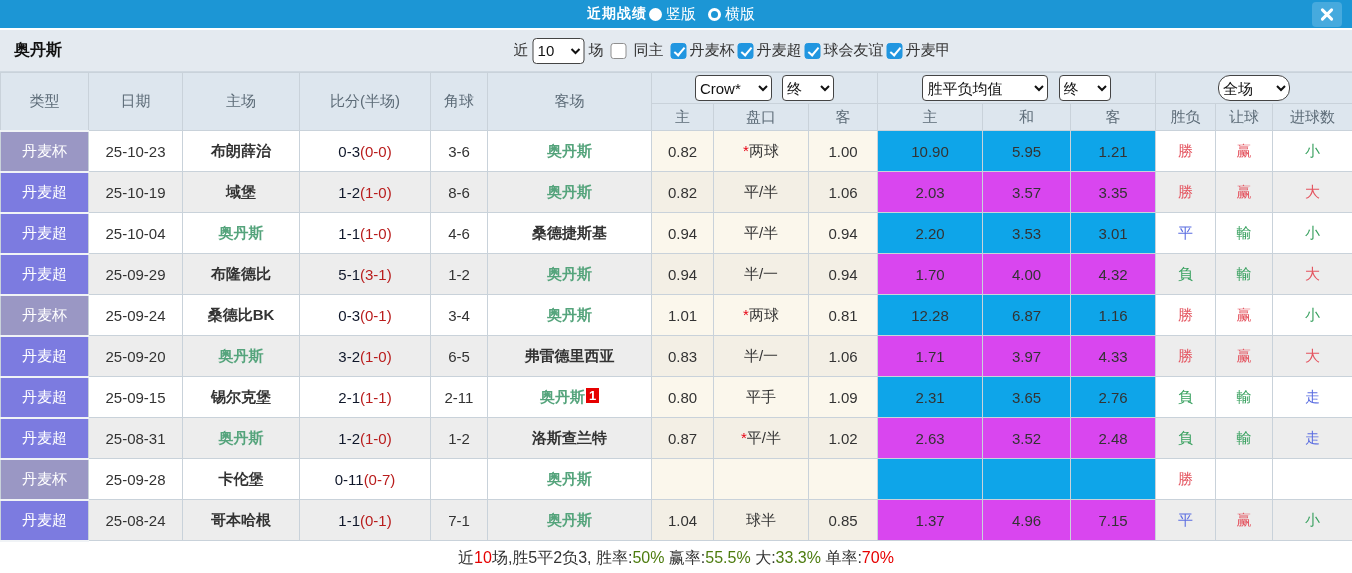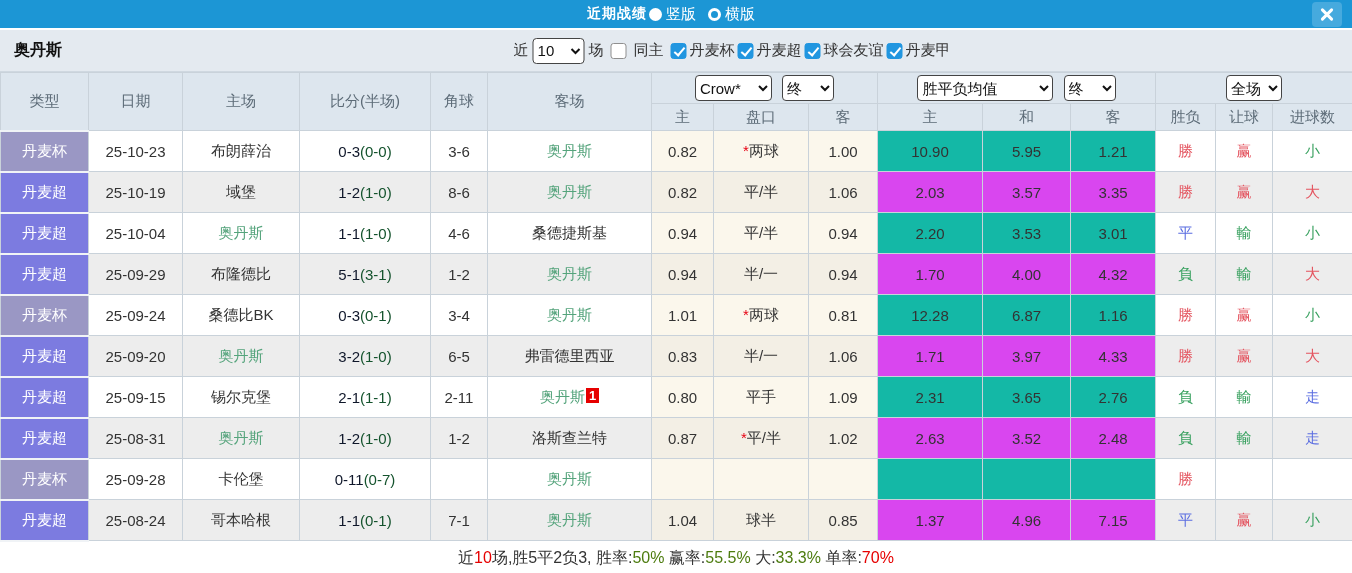--- a/index.html
+++ b/index.html
@@ -33,30 +33,30 @@
   th, td { border:1px solid #c9d2da; text-align:center; overflow:hidden; white-space:nowrap; }
   thead th { background:#dde6ee; color:#5c6b77; font-weight:normal; font-size:15px; }
   thead tr.dd-row th { height:31px; }
   thead tr.sub-row th { height:27px; }
   .ctrl-group select { margin:0 3px; }
   tbody td { height:41px; font-size:15px; color:#333; }
   tr.row-odd  td { background:#fff; }
   tr.row-even td { background:#ededed; }
   tr.row-odd  td.cream { background:#fbf7ec; }
   tr.row-even td.cream { background:#f3efe5; }
-  tr.row-odd  td.euro  { background:#14b8a6; }
+  tr.row-odd  td.euro  { background:#0ea5e9; }
   tr.row-even td.euro  { background:#d946ef; }
   td.type { color:#fff; font-size:15px; border-top:2px solid #f0f3f6; border-bottom:2px solid #f0f3f6; }
   td.type.cup   { background:#9a97c4; }
   td.type.super { background:#7c7be0; }
-  .team { color:#333; }
+  .team { color:#333;font-weight:bold; }
   .team.self { color:#55a47c; }
   .card-badge { display:inline-block; background:#e60000; color:#fff; font-size:13px; font-weight:bold; line-height:15px; padding:0 3px; margin-left:1px; vertical-align:2px; }
   .score-main { color:#0f172a; }
-  .score-half { color:#14532d; }
+  .score-half { color:#b91c1c; }
   .star { color:#e60012; }
   td.res { font-size:15px; }
   .c-red   { color:#e45560; }
   .c-green { color:#37a05e; }
   .c-blue  { color:#5b6ee1; }
 
   
   .summary { height:33px; background:#fff; display:flex; align-items:center; justify-content:center; font-size:16px; }
   .sum-dark { color:#333; } .sum-red { color:#e60000; } .sum-blue { color:#4d7c0f; }
   .summary span { white-space:pre; }
@@ -120,25 +120,25 @@
         <th rowspan="2">日期</th>
         <th rowspan="2">主场</th>
         <th rowspan="2">比分(半场)</th>
         <th rowspan="2">角球</th>
         <th rowspan="2">客场</th>
         <th colspan="3" class="ctrl-group">
           <select style="width:77px;"><option>Crow*</option></select>
           <select style="width:52px;"><option>终</option></select>
         </th>
         <th colspan="3" class="ctrl-group">
-          <select style="width:136px;"><option>胜平负均值</option></select>
+          <select style="width:126px;"><option>胜平负均值</option></select>
           <select style="width:52px;"><option>终</option></select>
         </th>
         <th colspan="3" class="ctrl-group">
-          <select style="width:56px;"><option>全场</option></select>
+          <select style="width:72px;border-radius:12px;"><option>全场</option></select>
         </th>
       </tr>
       <tr class="sub-row">
         <th>主</th>
         <th>盘口</th>
         <th>客</th>
         <th>主</th>
         <th>和</th>
         <th>客</th>
         <th>胜负</th>

